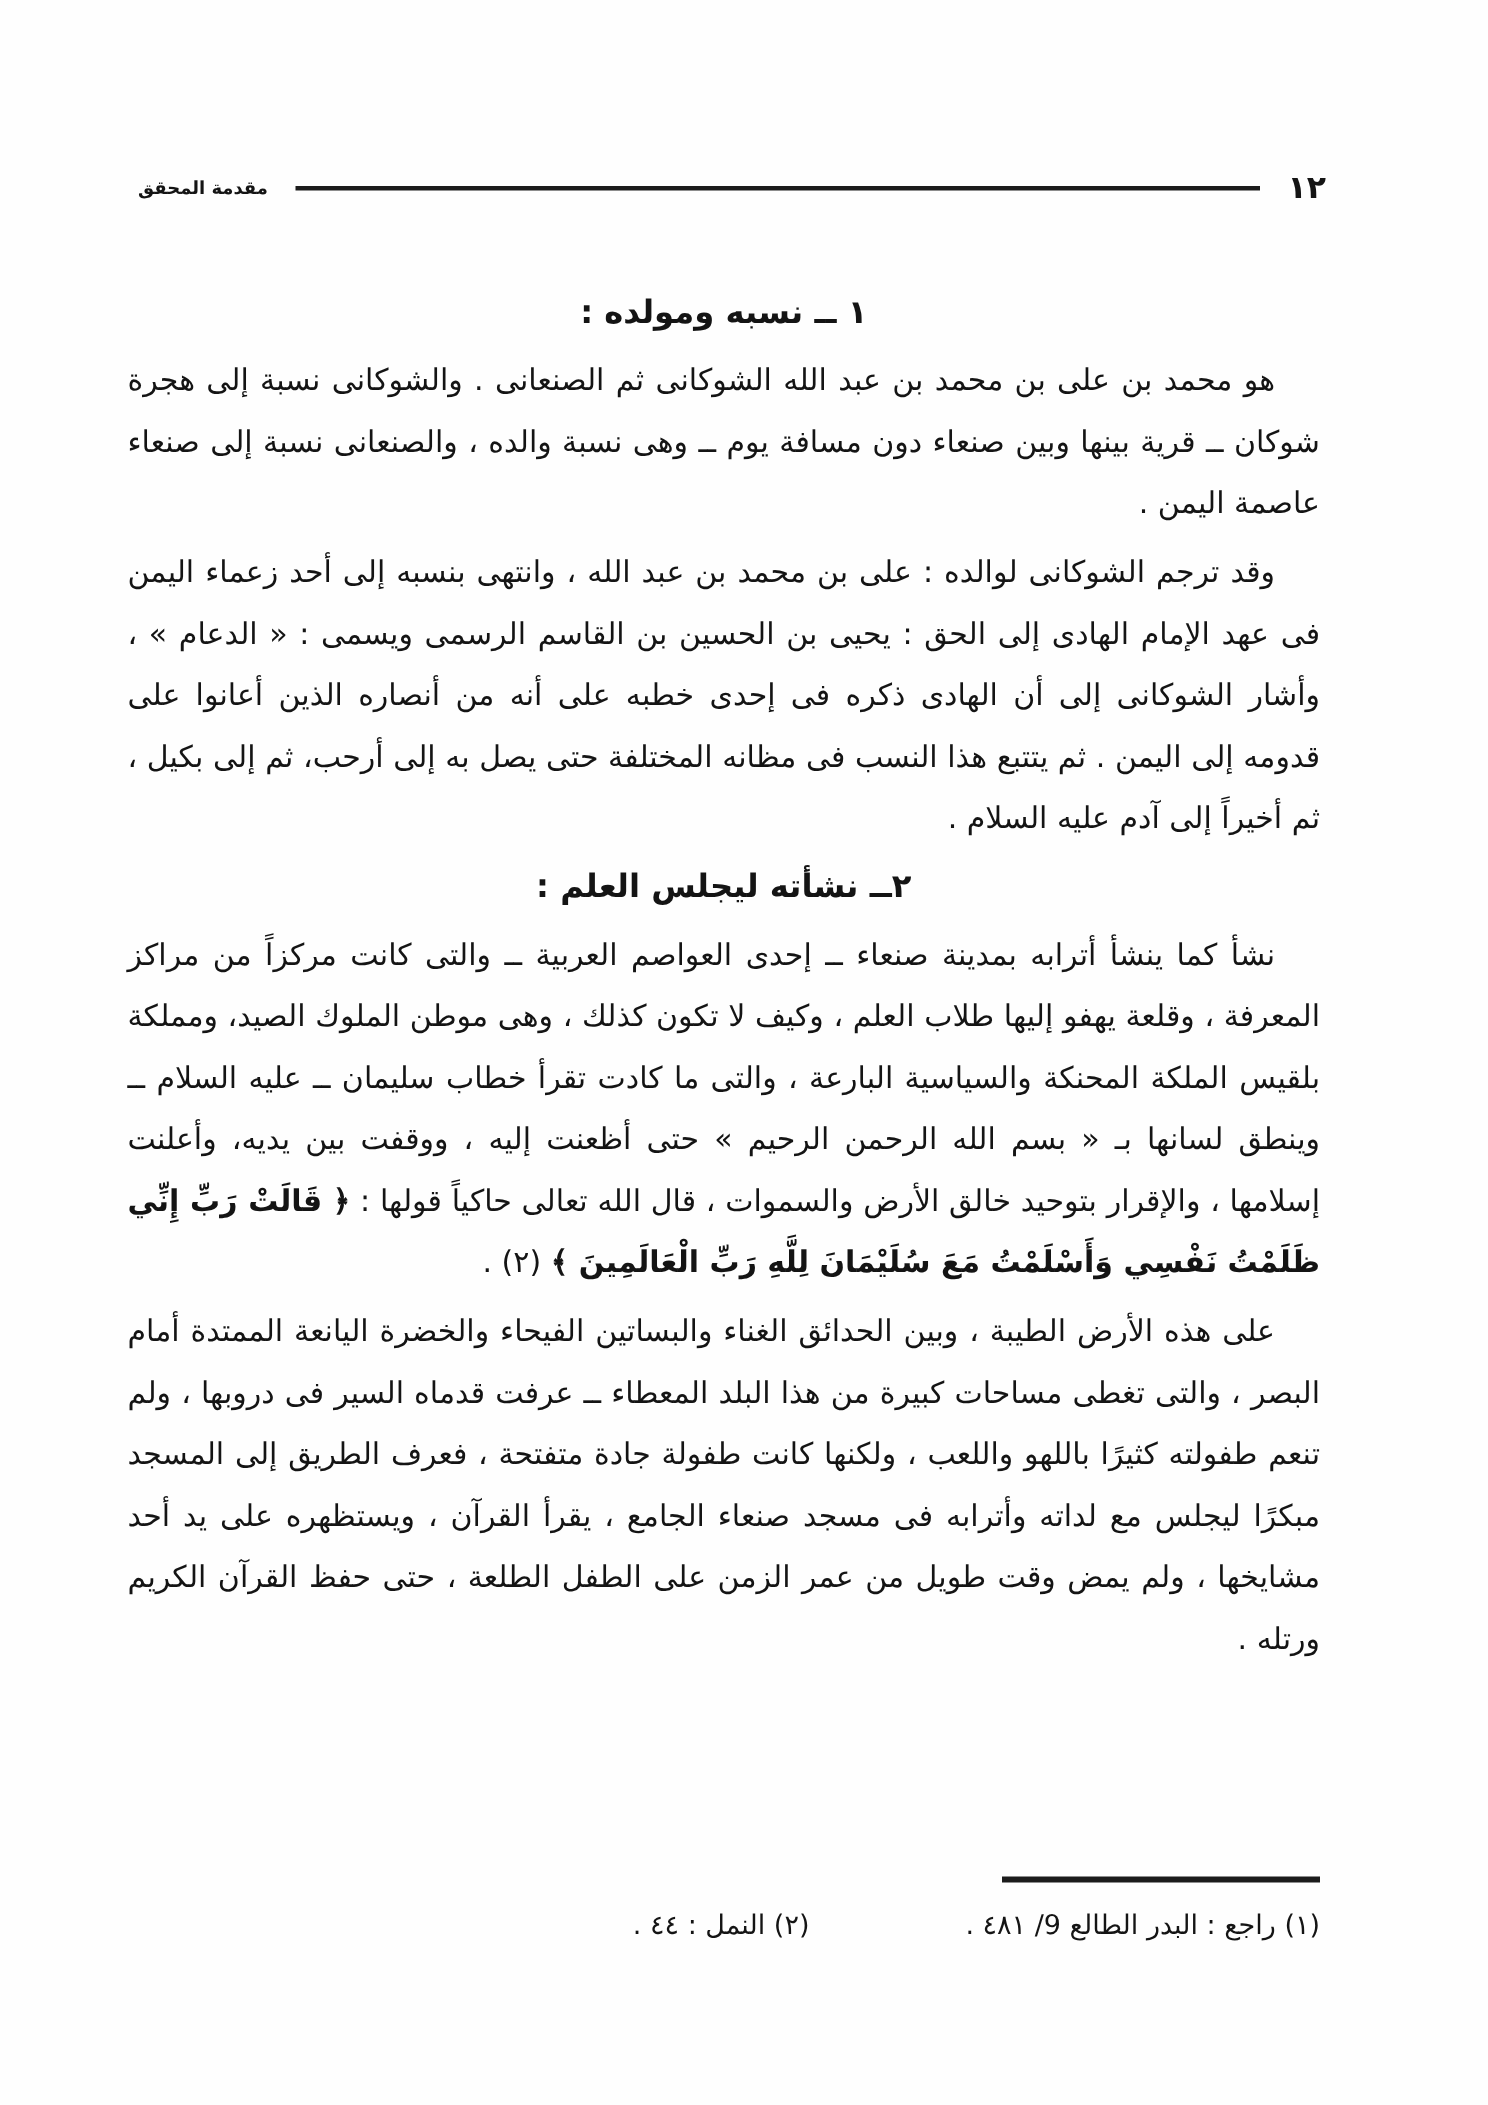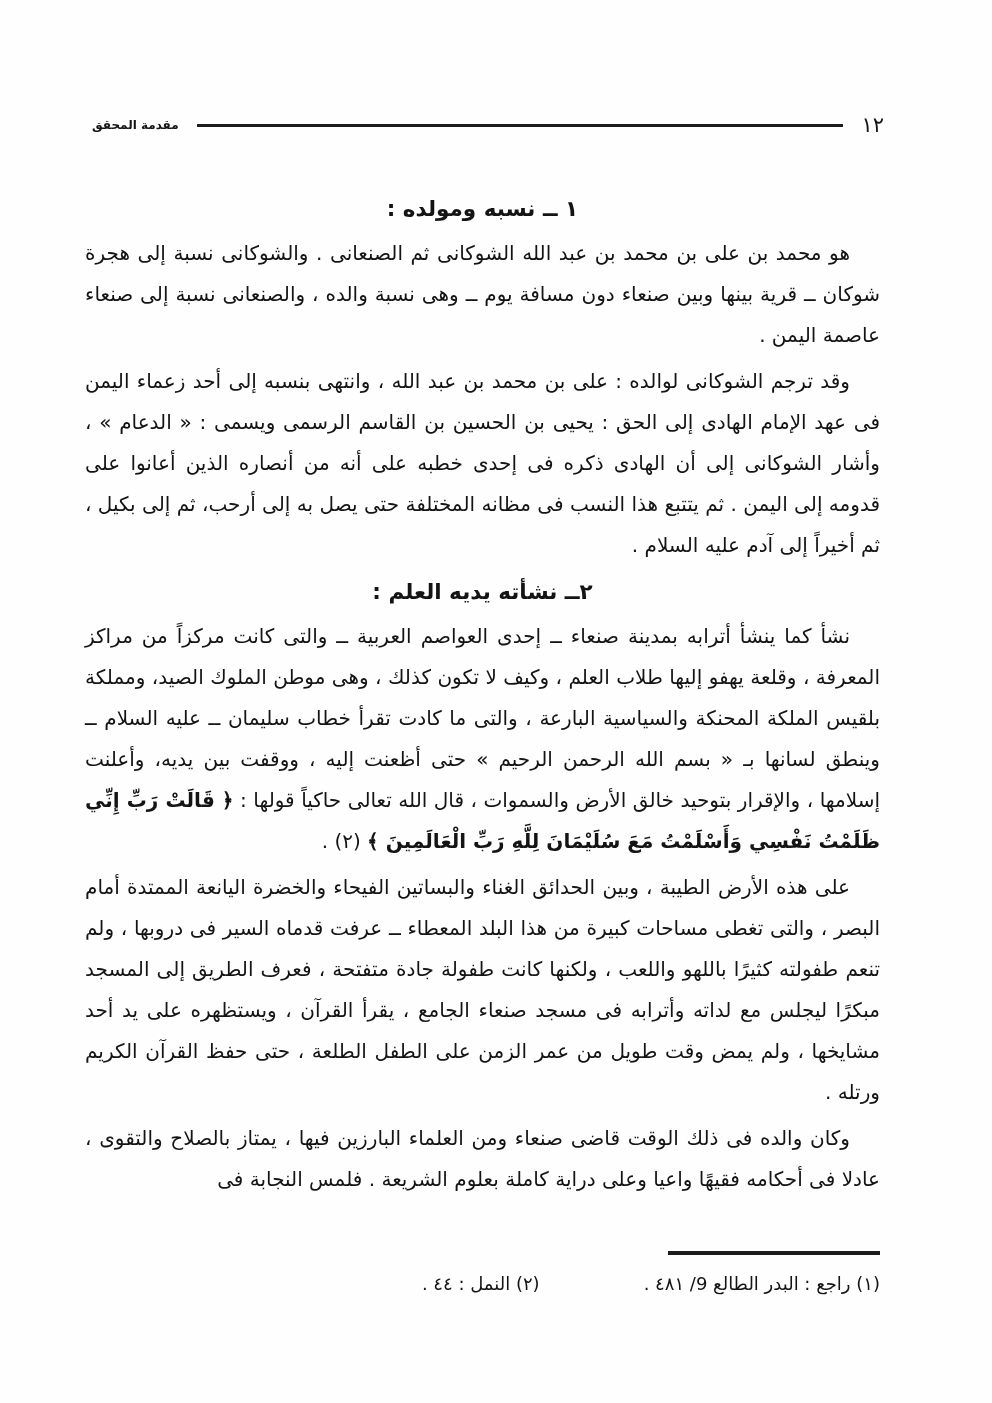--- a/index.html
+++ b/index.html
@@ -25,21 +25,21 @@
     right: 108px;
     left: 92px;
     height: 34px;
     display: flex;
     direction: rtl;
     align-items: center;
     gap: 18px;
   }
   .pagenum {
     font-size: 21px;
-    font-weight: normal;
+    font-weight: bold;
     white-space: nowrap;
   }
   .header-rule {
     flex: 1;
     height: 3px;
     background: #1c1c1c;
   }
   .running-title {
     font-size: 12px;
     font-weight: bold;
@@ -121,27 +121,26 @@
   <div class="content">
 
 
     <div class="section-heading">١ ــ نسبه ومولده :</div>
 
     <p>هو محمد بن على بن محمد بن عبد الله الشوكانى ثم الصنعانى . والشوكانى نسبة إلى هجرة شوكان ــ قرية بينها وبين صنعاء دون مسافة يوم ــ وهى نسبة والده ، والصنعانى نسبة إلى صنعاء عاصمة اليمن .</p>
 
 
     <p>وقد ترجم الشوكانى لوالده : على بن محمد بن عبد الله ، وانتهى بنسبه إلى أحد زعماء اليمن فى عهد الإمام الهادى إلى الحق : يحيى بن الحسين بن القاسم الرسمى ويسمى : « الدعام » ، وأشار الشوكانى إلى أن الهادى ذكره فى إحدى خطبه على أنه من أنصاره الذين أعانوا على قدومه إلى اليمن . ثم يتتبع هذا النسب فى مظانه المختلفة حتى يصل به إلى أرحب، ثم إلى بكيل ، ثم أخيراً إلى آدم عليه السلام .</p>
 
-    <div class="section-heading">٢ــ نشأته يديه العلم :</div>
+    <div class="section-heading">٢ــ نشأته ليجلس العلم :</div>
 
     <p><span>نشأ كما ينشأ أترابه بمدينة صنعاء ــ إحدى العواصم العربية ــ والتى كانت مركزاً من مراكز المعرفة ، وقلعة يهفو إليها طلاب العلم ، وكيف لا تكون كذلك ، وهى موطن الملوك الصيد، ومملكة بلقيس الملكة المحنكة والسياسية البارعة ، والتى ما كادت تقرأ خطاب سليمان ــ عليه السلام ــ وينطق لسانها بـ « بسم الله الرحمن الرحيم » حتى أظعنت إليه ، ووقفت بين يديه، وأعلنت إسلامها ، والإقرار بتوحيد خالق الأرض والسموات ، قال الله تعالى حاكياً قولها : </span><span class="verse">﴿ قَالَتْ رَبِّ إِنِّي ظَلَمْتُ نَفْسِي وَأَسْلَمْتُ مَعَ سُلَيْمَانَ لِلَّهِ رَبِّ الْعَالَمِينَ ﴾</span><span> (٢)</span><span> .</span></p>
 
     <p>على هذه الأرض الطيبة ، وبين الحدائق الغناء والبساتين الفيحاء والخضرة اليانعة الممتدة أمام البصر ، والتى تغطى مساحات كبيرة من هذا البلد المعطاء ــ عرفت قدماه السير فى دروبها ، ولم تنعم طفولته كثيرًا باللهو واللعب ، ولكنها كانت طفولة جادة متفتحة ، فعرف الطريق إلى المسجد مبكرًا ليجلس مع لداته وأترابه فى مسجد صنعاء الجامع ، يقرأ القرآن ، ويستظهره على يد أحد مشايخها ، ولم يمض وقت طويل من عمر الزمن على الطفل الطلعة ، حتى حفظ القرآن الكريم ورتله .</p>
 
-    <p>وكان والده فى ذلك الوقت قاضى صنعاء ومن العلماء البارزين فيها ، يمتاز بالصلاح والتقوى ، عادلا فى أحكامه فقيهًا واعيا وعلى دراية كاملة بعلوم الشريعة . فلمس النجابة فى</p>
 
   </div>
 
   <div class="footnote-sep"></div>
 
   <div class="footnotes">
     <span>(١) راجع : البدر الطالع 9/ ٤٨١ .</span>
     <span>(٢) النمل : ٤٤ .</span>
   </div>
 

